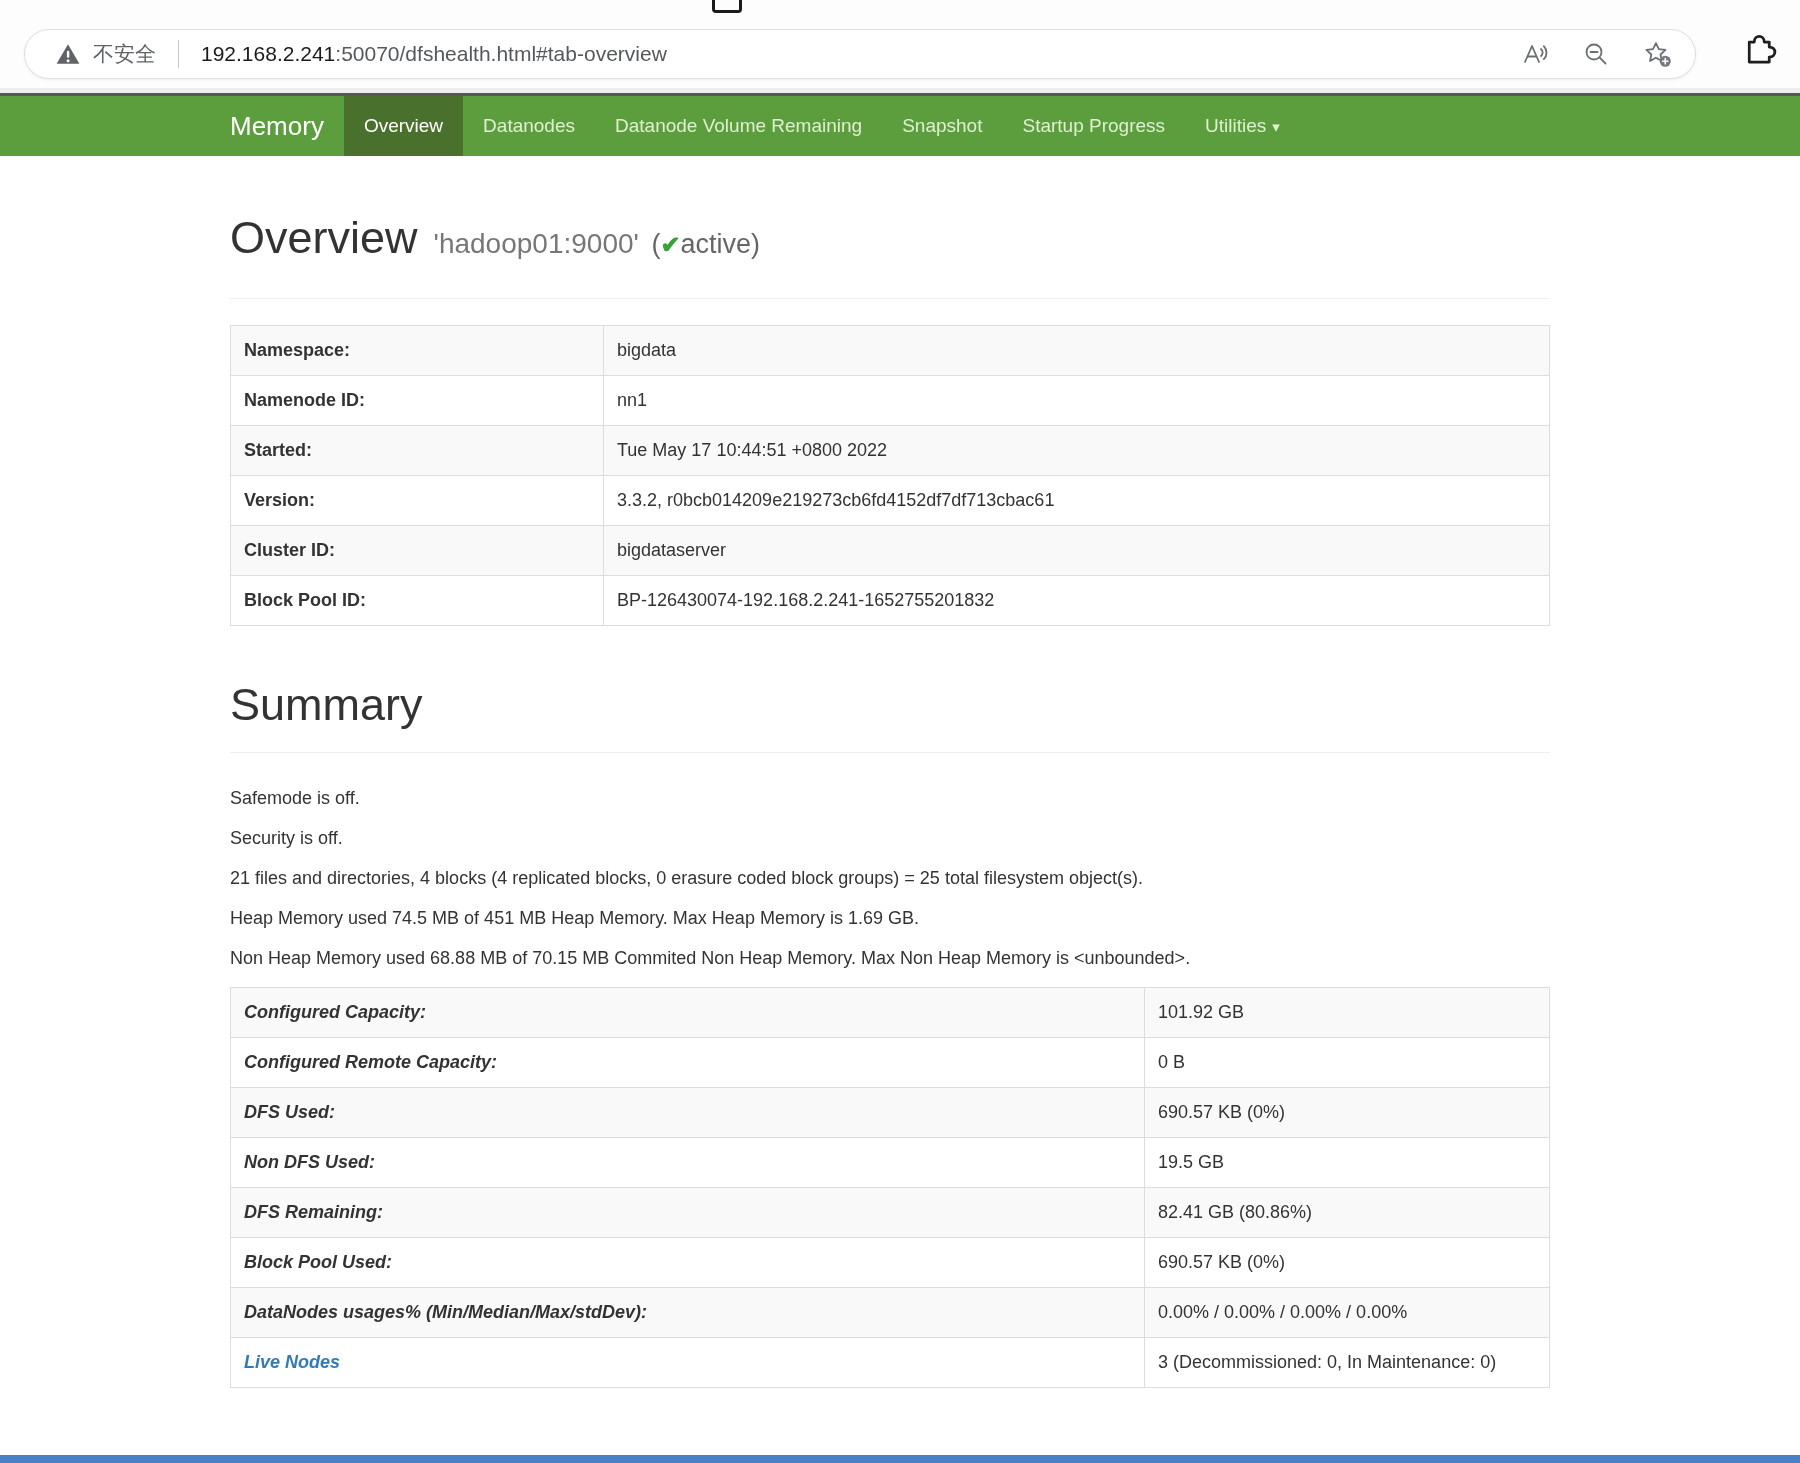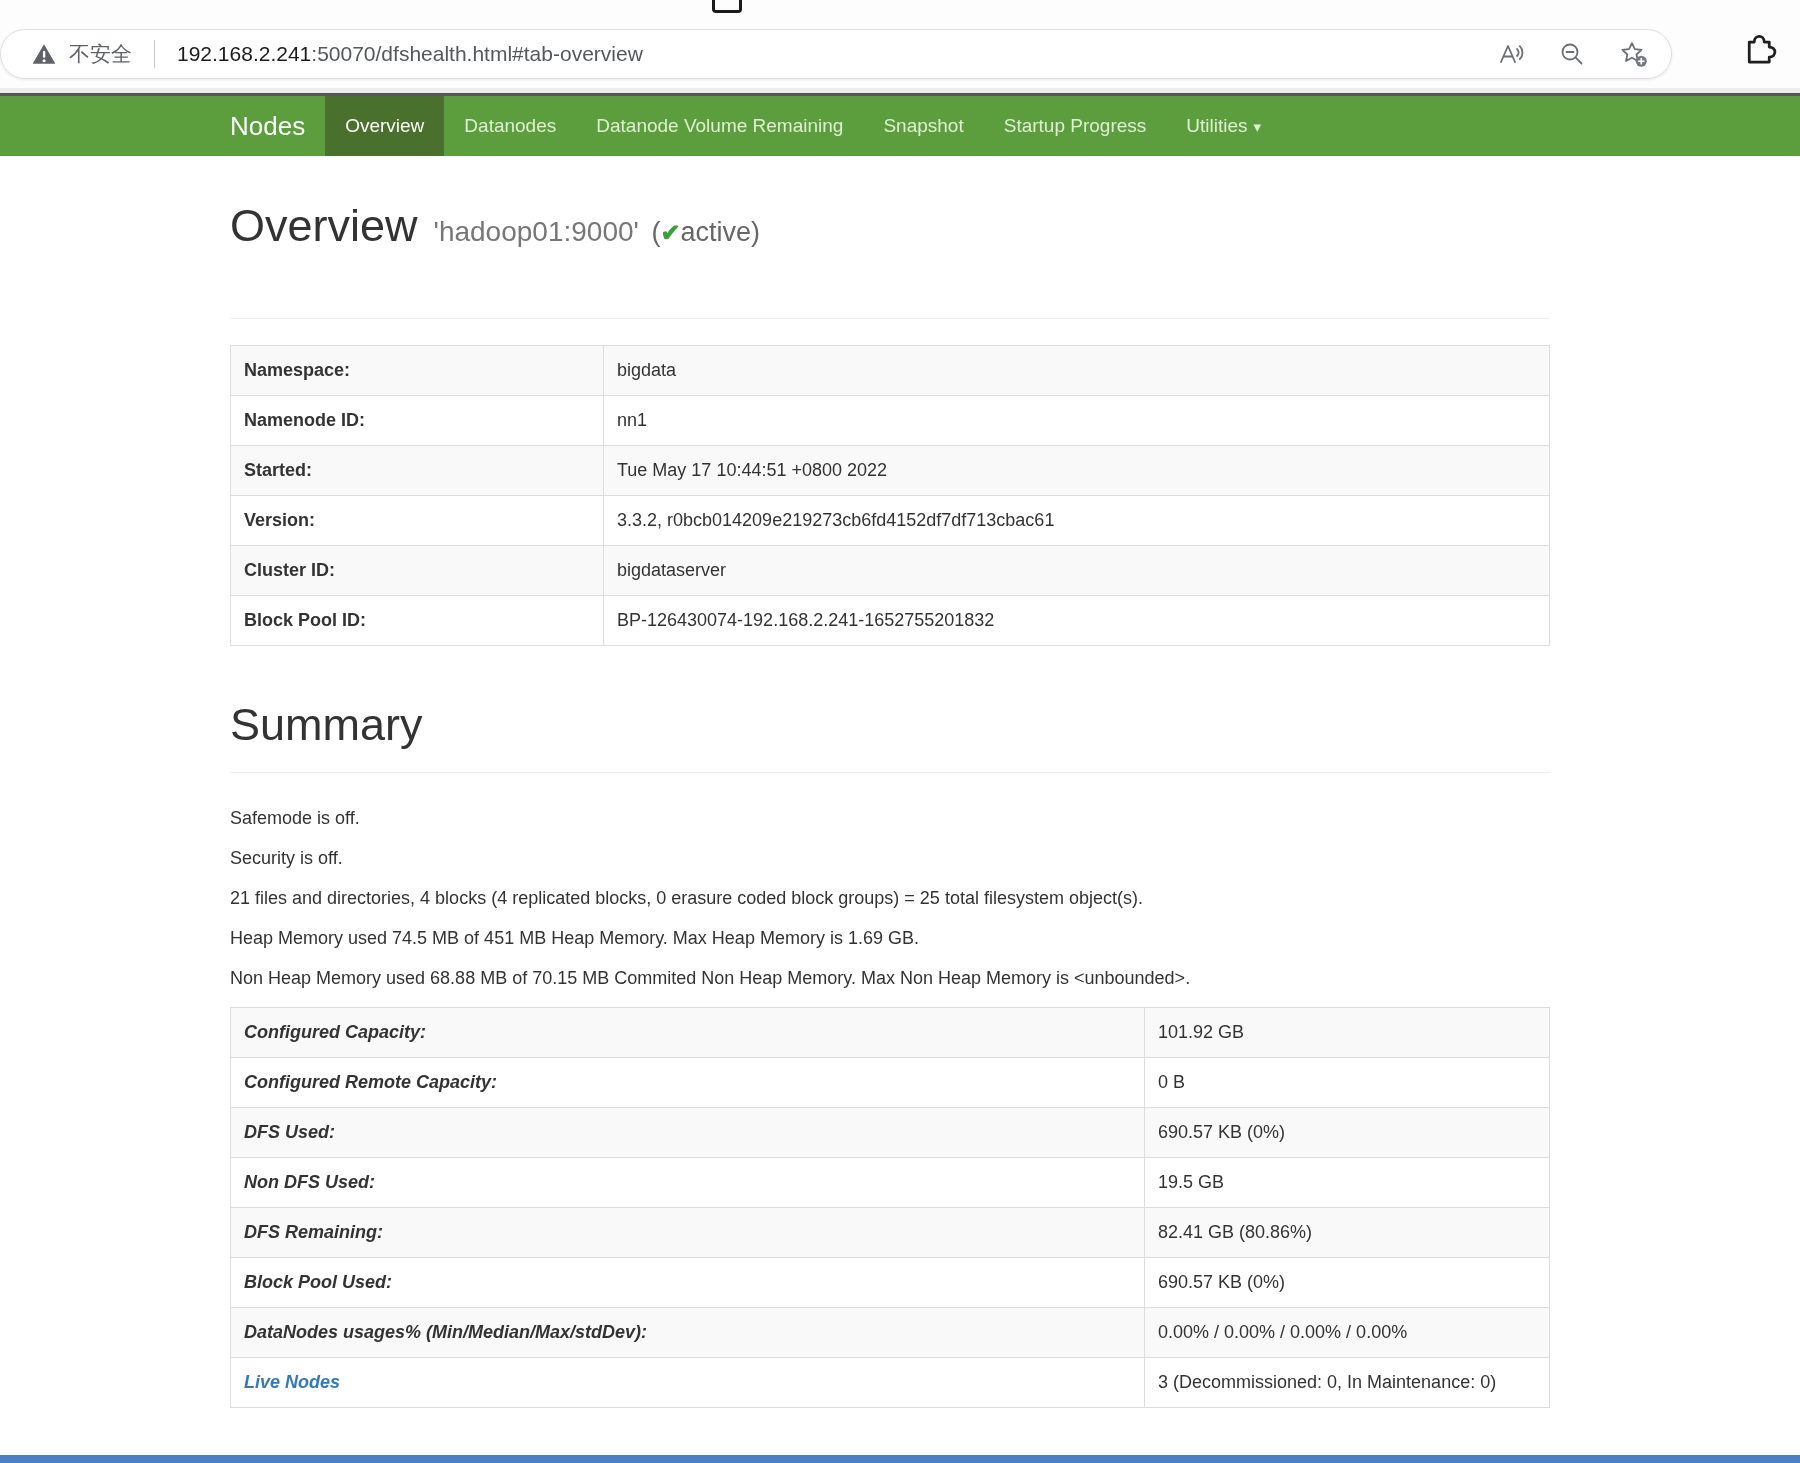--- a/index.html
+++ b/index.html
@@ -9,21 +9,21 @@
     --subtitle-gray:#777777;
   }
   *{box-sizing:border-box; margin:0; padding:0;}
   html,body{width:1800px; height:1463px; overflow:hidden;}
   body{font-family:"Liberation Sans", sans-serif; background:#fff; color:var(--text-dark); position:relative;}
 
   
   .chrome{position:relative; height:88px; background:#fdfdfd;}
   .tab-favicon-fragment{position:absolute; left:712px; top:0; width:30px; height:13px;
     border:3px solid #1a1a1a; border-top:none; border-radius:0 0 4px 4px;}
-  .addressbar{position:absolute; left:0; top:29px; width:1672px; height:50px;
+  .addressbar{position:absolute; left:24px; top:29px; width:1672px; height:50px;
     background:#fff; border:1px solid #dcdfe3; border-radius:25px;
     box-shadow:0 1px 3px rgba(0,0,0,.07);
     display:flex; align-items:center; padding:0 22px 0 30px;}
   .ab-left{display:flex; align-items:center; flex:1; min-width:0;}
   .security-label{font-size:21px; color:var(--icon-gray); margin-left:12px;}
   .url-separator{width:1px; height:28px; background:#c4c7cb; margin:0 22px;}
   .url-text{font-size:21px; white-space:nowrap;}
   .url-domain{color:#1b1b1b;}
   .url-path{color:#55585c;}
   .ab-icons{display:flex; align-items:center; gap:34px; margin-left:20px;}
@@ -39,21 +39,21 @@
   .brand{color:#fff; font-size:26px; line-height:60px; padding-right:20px; cursor:pointer;}
   .nav-items{list-style:none; display:flex;}
   .nav-items li{font-size:19px; line-height:60px; padding:0 20px; color:#dff0d1;
     cursor:pointer; white-space:nowrap;}
   .nav-items li.active{background:var(--navbar-active); color:#fff;}
   .caret{font-size:15px; margin-left:6px;}
 
   
   .content{margin-left:230px; width:1320px;}
   h1{font-weight:400; font-size:45px; color:var(--text-dark); line-height:50px;}
-  .page-header{margin-top:45px; padding-bottom:60px; border-bottom:1px solid #eee; margin-bottom:26px;}
+  .page-header{margin-top:57px; padding-bottom:28px; border-bottom:1px solid #eee; margin-bottom:26px;}
   .page-header.summary{margin-top:54px; padding-bottom:22px; margin-bottom:34px;}
   .subtitle{font-size:28px; color:var(--subtitle-gray); font-weight:400; margin-left:16px;}
   .status{font-size:27px; color:#666;}
   .status .check{color:var(--check-green); font-size:24px; font-weight:700;}
 
   table{border-collapse:collapse; width:1320px; table-layout:fixed;}
   th,td{border:1px solid var(--border-gray); padding:13px 13px; font-size:18px;
     line-height:23px; text-align:left; vertical-align:middle; overflow:hidden; white-space:nowrap;}
   th{font-weight:700;}
   tbody tr:nth-child(odd){background:var(--stripe-gray);}
@@ -113,21 +113,21 @@
 
   <svg class="extensions-icon" width="40" height="40" viewBox="0 0 32 32">
     <path d="M9 12 h4 c0 -6 8 -6 8 0 h4 v4 c6 0 6 8 0 8 v4 H9 Z" fill="none" stroke="#1f1f1f" stroke-width="2.2" stroke-linejoin="round"></path>
   </svg>
 </div>
 <div class="chrome-band"></div>
 <div class="chrome-line"></div>
 
 <div class="navbar">
   <div class="navbar-inner">
-    <span class="brand">Nodes</span>
+    <span class="brand">Memory</span>
     <ul class="nav-items">
       <li class="active">Overview</li>
       <li>Datanodes</li>
       <li>Datanode Volume Remaining</li>
       <li>Snapshot</li>
       <li>Startup Progress</li>
       <li><span>Utilities</span><span class="caret">▾</span></li>
     </ul>
   </div>
 </div>

